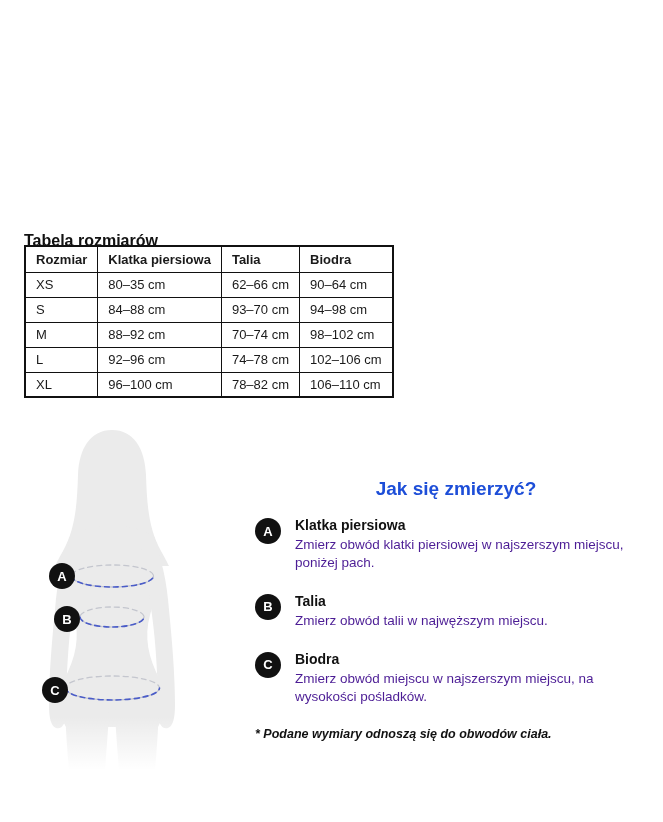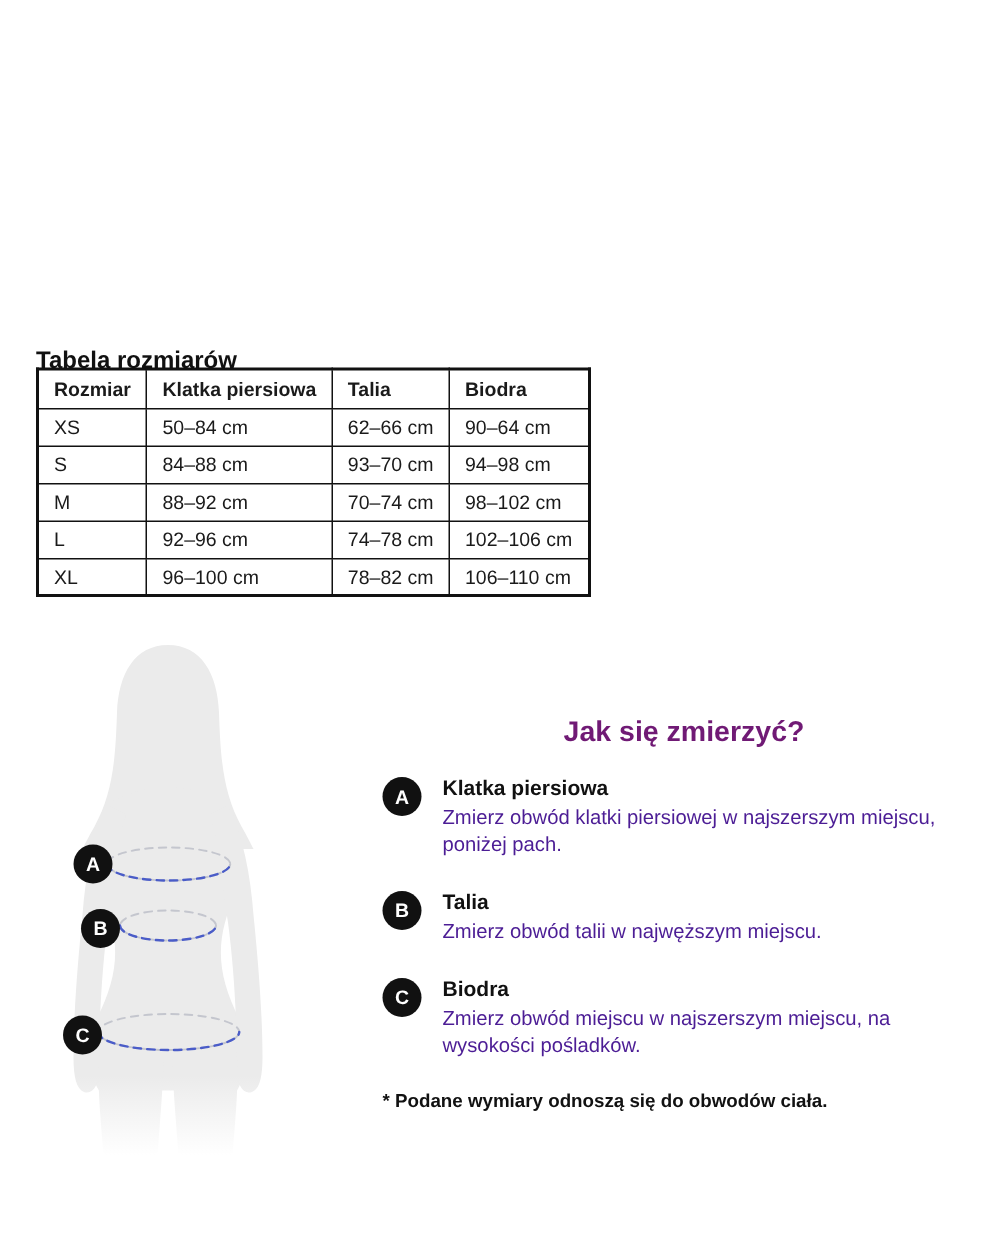--- a/index.html
+++ b/index.html
@@ -42,21 +42,21 @@
     position: absolute; left: 20px; top: 425px;
     width: 185px; height: 345px;
   }
 
   
   .guide {
     position: absolute; left: 255px; top: 478px; width: 402px;
   }
   .guide-title {
     text-align: center;
-    font-size: 19px; font-weight: bold; color: #701a75;
+    font-size: 19px; font-weight: bold; color: #1d4ed8;
     margin-bottom: 17px;
   }
   .guide-item {
     display: flex;
     align-items: flex-start;
     margin-bottom: 21px;
   }
   .guide-marker {
     flex: 0 0 26px;
     width: 26px; height: 26px;
@@ -72,40 +72,41 @@
   .guide-label {
     font-size: 14px; font-weight: bold; color: #111;
     margin-bottom: 3px;
   }
   .guide-desc {
     font-size: 13.5px; line-height: 1.33; color: #4c1d95;
   }
   .guide-footnote {
     font-size: 12.5px; font-weight: bold; color: #111;
     margin-top: 17px;
+    font-style: italic;
   }
 </style>
 </head>
 <body>
 
 <div class="table-title">Tabela rozmiarów</div>
 
 <table class="size-table">
   <thead>
     <tr>
       <th class="col-rozmiar">Rozmiar</th>
       <th class="col-klatka">Klatka piersiowa</th>
       <th class="col-talia">Talia</th>
       <th class="col-biodra">Biodra</th>
     </tr>
   </thead>
   <tbody>
     <tr>
       <td>XS</td>
-      <td>50–84 cm</td>
+      <td>80–35 cm</td>
       <td>62–66 cm</td>
       <td>90–64 cm</td>
     </tr>
     <tr>
       <td>S</td>
       <td>84–88 cm</td>
       <td>93–70 cm</td>
       <td>94–98 cm</td>
     </tr>
     <tr>

